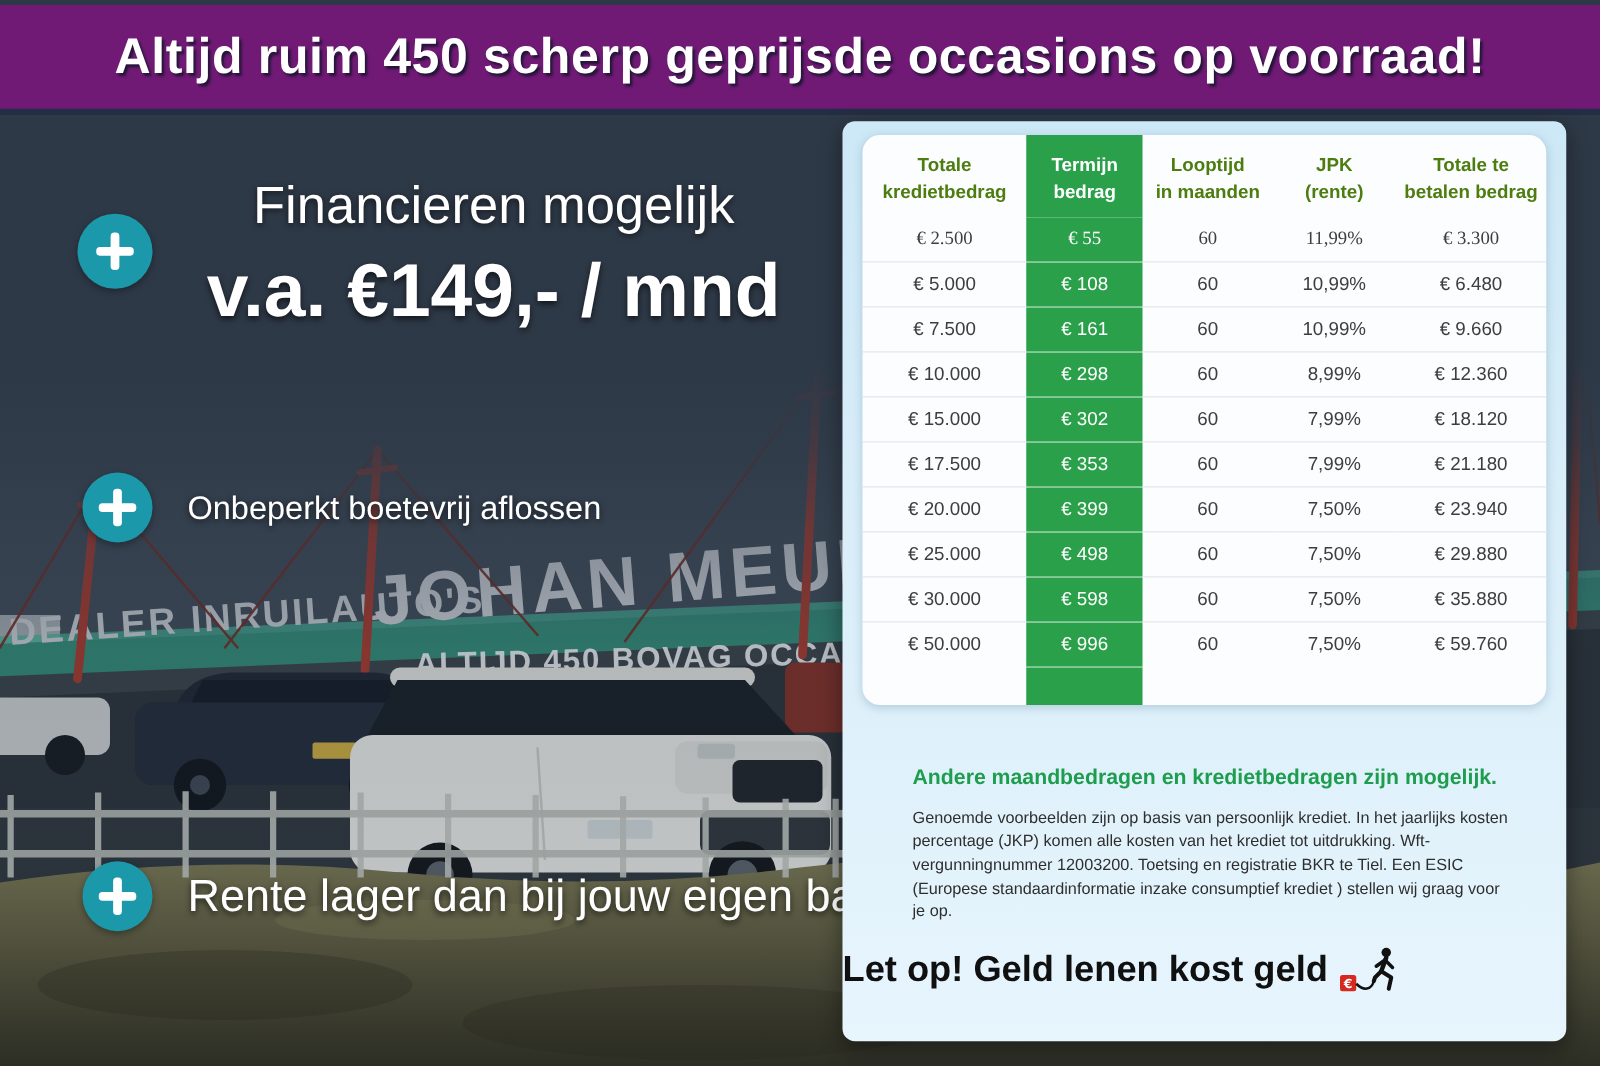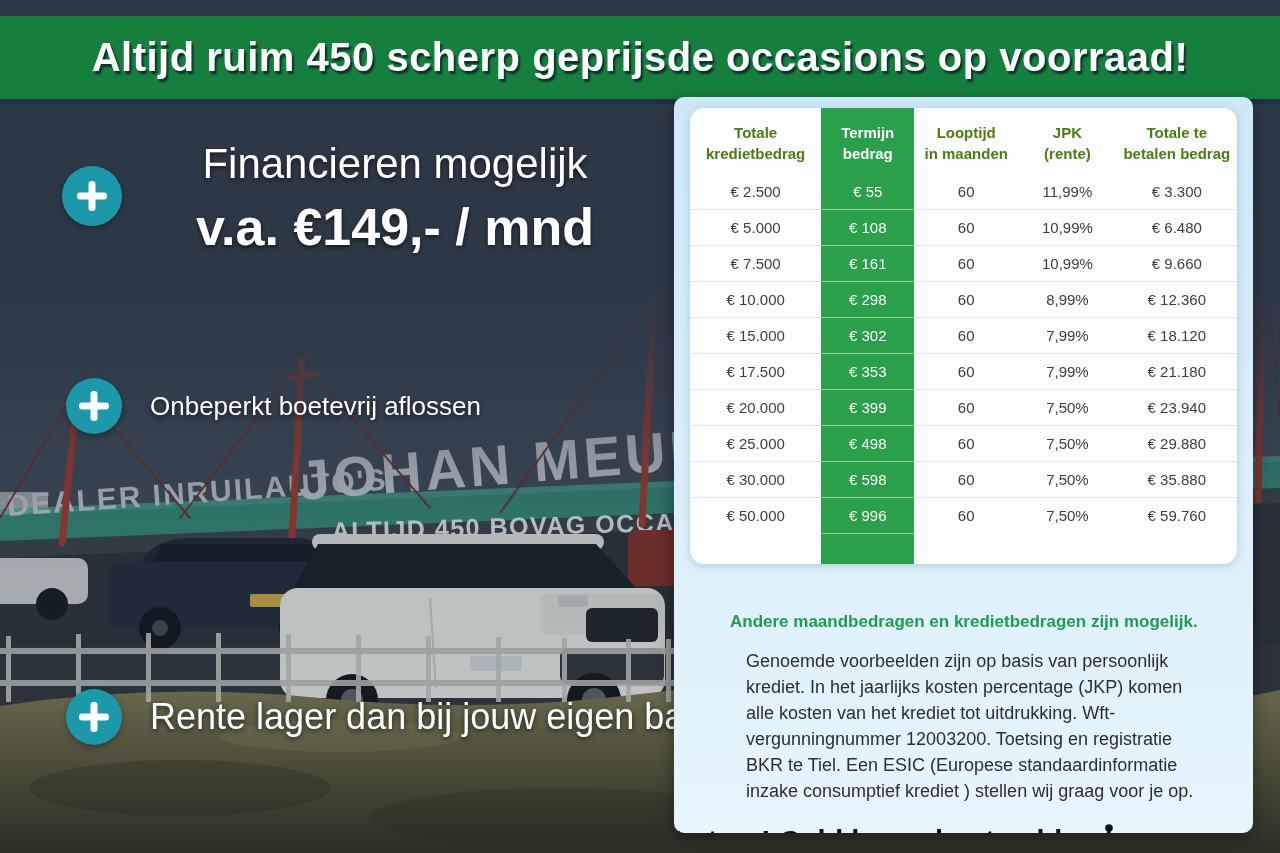--- a/index.html
+++ b/index.html
@@ -1,20 +1,20 @@
 <!DOCTYPE html>
 <html><head>
 <meta charset="utf-8">
 <style>
   html,body{margin:0;padding:0;background:#11161f;}
   .stage{position:relative;width:1280px;height:853px;overflow:hidden;
          background:#2e3947;font-family:"Liberation Sans",sans-serif;}
 
   
-  .banner{position:absolute;top:16px;left:0;right:0;height:88px;background:#15803d;
+  .banner{position:absolute;top:4px;left:0;right:0;height:88px;background:#701a75;
           display:flex;align-items:center;justify-content:center;
           border-bottom:5px solid #232e44;box-sizing:border-box;z-index:5;}
   .banner-text{font-size:40px;font-weight:bold;color:#ffffff;letter-spacing:.5px;
                text-shadow:2px 3px 2px rgba(10,20,35,.75);white-space:nowrap;}
 
   
   .photo{position:absolute;top:88px;left:0;width:1280px;height:765px;z-index:1;}
   .photo svg{position:absolute;top:0;left:0;}
   .photo-overlay{position:absolute;top:0;left:0;right:0;bottom:0;z-index:2;
     background:linear-gradient(180deg,#2e3947 0px,#2e3947 200px,rgba(46,57,71,.82) 265px,
@@ -26,50 +26,50 @@
   .plus{width:56px;height:56px;border-radius:50%;background:#1b98aa;position:relative;
         flex:0 0 auto;box-shadow:0 2px 6px rgba(0,0,0,.35);}
   .plus::before,.plus::after{content:"";position:absolute;left:50%;top:50%;
         width:30px;height:7px;background:#fff;border-radius:3px;
         transform:translate(-50%,-50%);}
   .plus::after{transform:translate(-50%,-50%) rotate(90deg);}
   .usp-1{left:62px;top:132px;width:606px;}
   .usp-1 .plus{width:60px;height:60px;}
   .usp-lines{flex:1;text-align:center;}
   .usp-title-big{display:block;font-size:42px;font-weight:400;line-height:1.5;}
-  .usp-sub-big{display:block;font-size:52px;font-weight:bold;line-height:1.25;}
+  .usp-sub-big{display:block;font-size:60px;font-weight:bold;line-height:1.25;}
   .usp-2{left:66px;top:378px;}
   .usp-3{left:66px;top:531px;}
   .usp-4{left:66px;top:689px;}
   .usp-label{font-size:26px;font-weight:400;margin-left:28px;white-space:nowrap;}
   .usp-4 .usp-label{font-size:36px;}
 
   
   .card{position:absolute;left:674px;top:97px;width:579px;height:736px;z-index:7;
         border-radius:10px;overflow:hidden;box-sizing:border-box;
         background:linear-gradient(180deg,#cde8f6 0%,#d9eef9 45%,#e7f5fd 100%);
         box-shadow:0 6px 18px rgba(0,0,0,.4);}
   .table-card{margin:11px 16px 0;background:#fbfdff;border-radius:14px;overflow:hidden;
         box-shadow:0 2px 8px rgba(100,140,165,.35);}
   table{width:100%;border-collapse:collapse;table-layout:fixed;}
   th{font-size:15px;font-weight:bold;color:#4d7c0f;padding:14px 2px 10px;line-height:21px;
      text-align:center;vertical-align:middle;}
   th span{display:block;}
   td{font-size:15px;color:#3e3e3e;text-align:center;height:35px;padding:0 2px;}
   th.green,td.green{background:#2aa04a;color:#ffffff;}
   tbody tr td{border-top:1px solid #e4e8ea;}
-  tbody tr:first-child td{border-top:none;}
+  tbody tr:first-child td{border-top:none;font-family:Liberation Serif, serif;}
   tbody td.green{border-top-color:rgba(255,255,255,.5);}
   tbody tr:first-child td.green{border-top:none;}
   tfoot td{height:30px;border-top:none;}
   tfoot td.green{border-top:1px solid rgba(255,255,255,.5);}
 
   .note{margin:48px 42px 0 56px;}
   .note-heading{font-size:17px;font-weight:bold;color:#1f9d4e;margin:0 0 13px;}
-  .note-body{font-size:18px;line-height:1.45;color:#2e2e2e;margin:16px;}
+  .note-body{font-size:13px;line-height:1.45;color:#2e2e2e;margin:0;}
   .warning-row{display:flex;align-items:center;margin-top:16px;gap:8px;}
   .warning-text{font-size:29px;font-weight:bold;color:#101010;white-space:nowrap;}
   .warning-icon{flex:0 0 auto;}
 </style>
 </head>
 <body>
 
 <div class="stage">
 
   <header class="banner">

